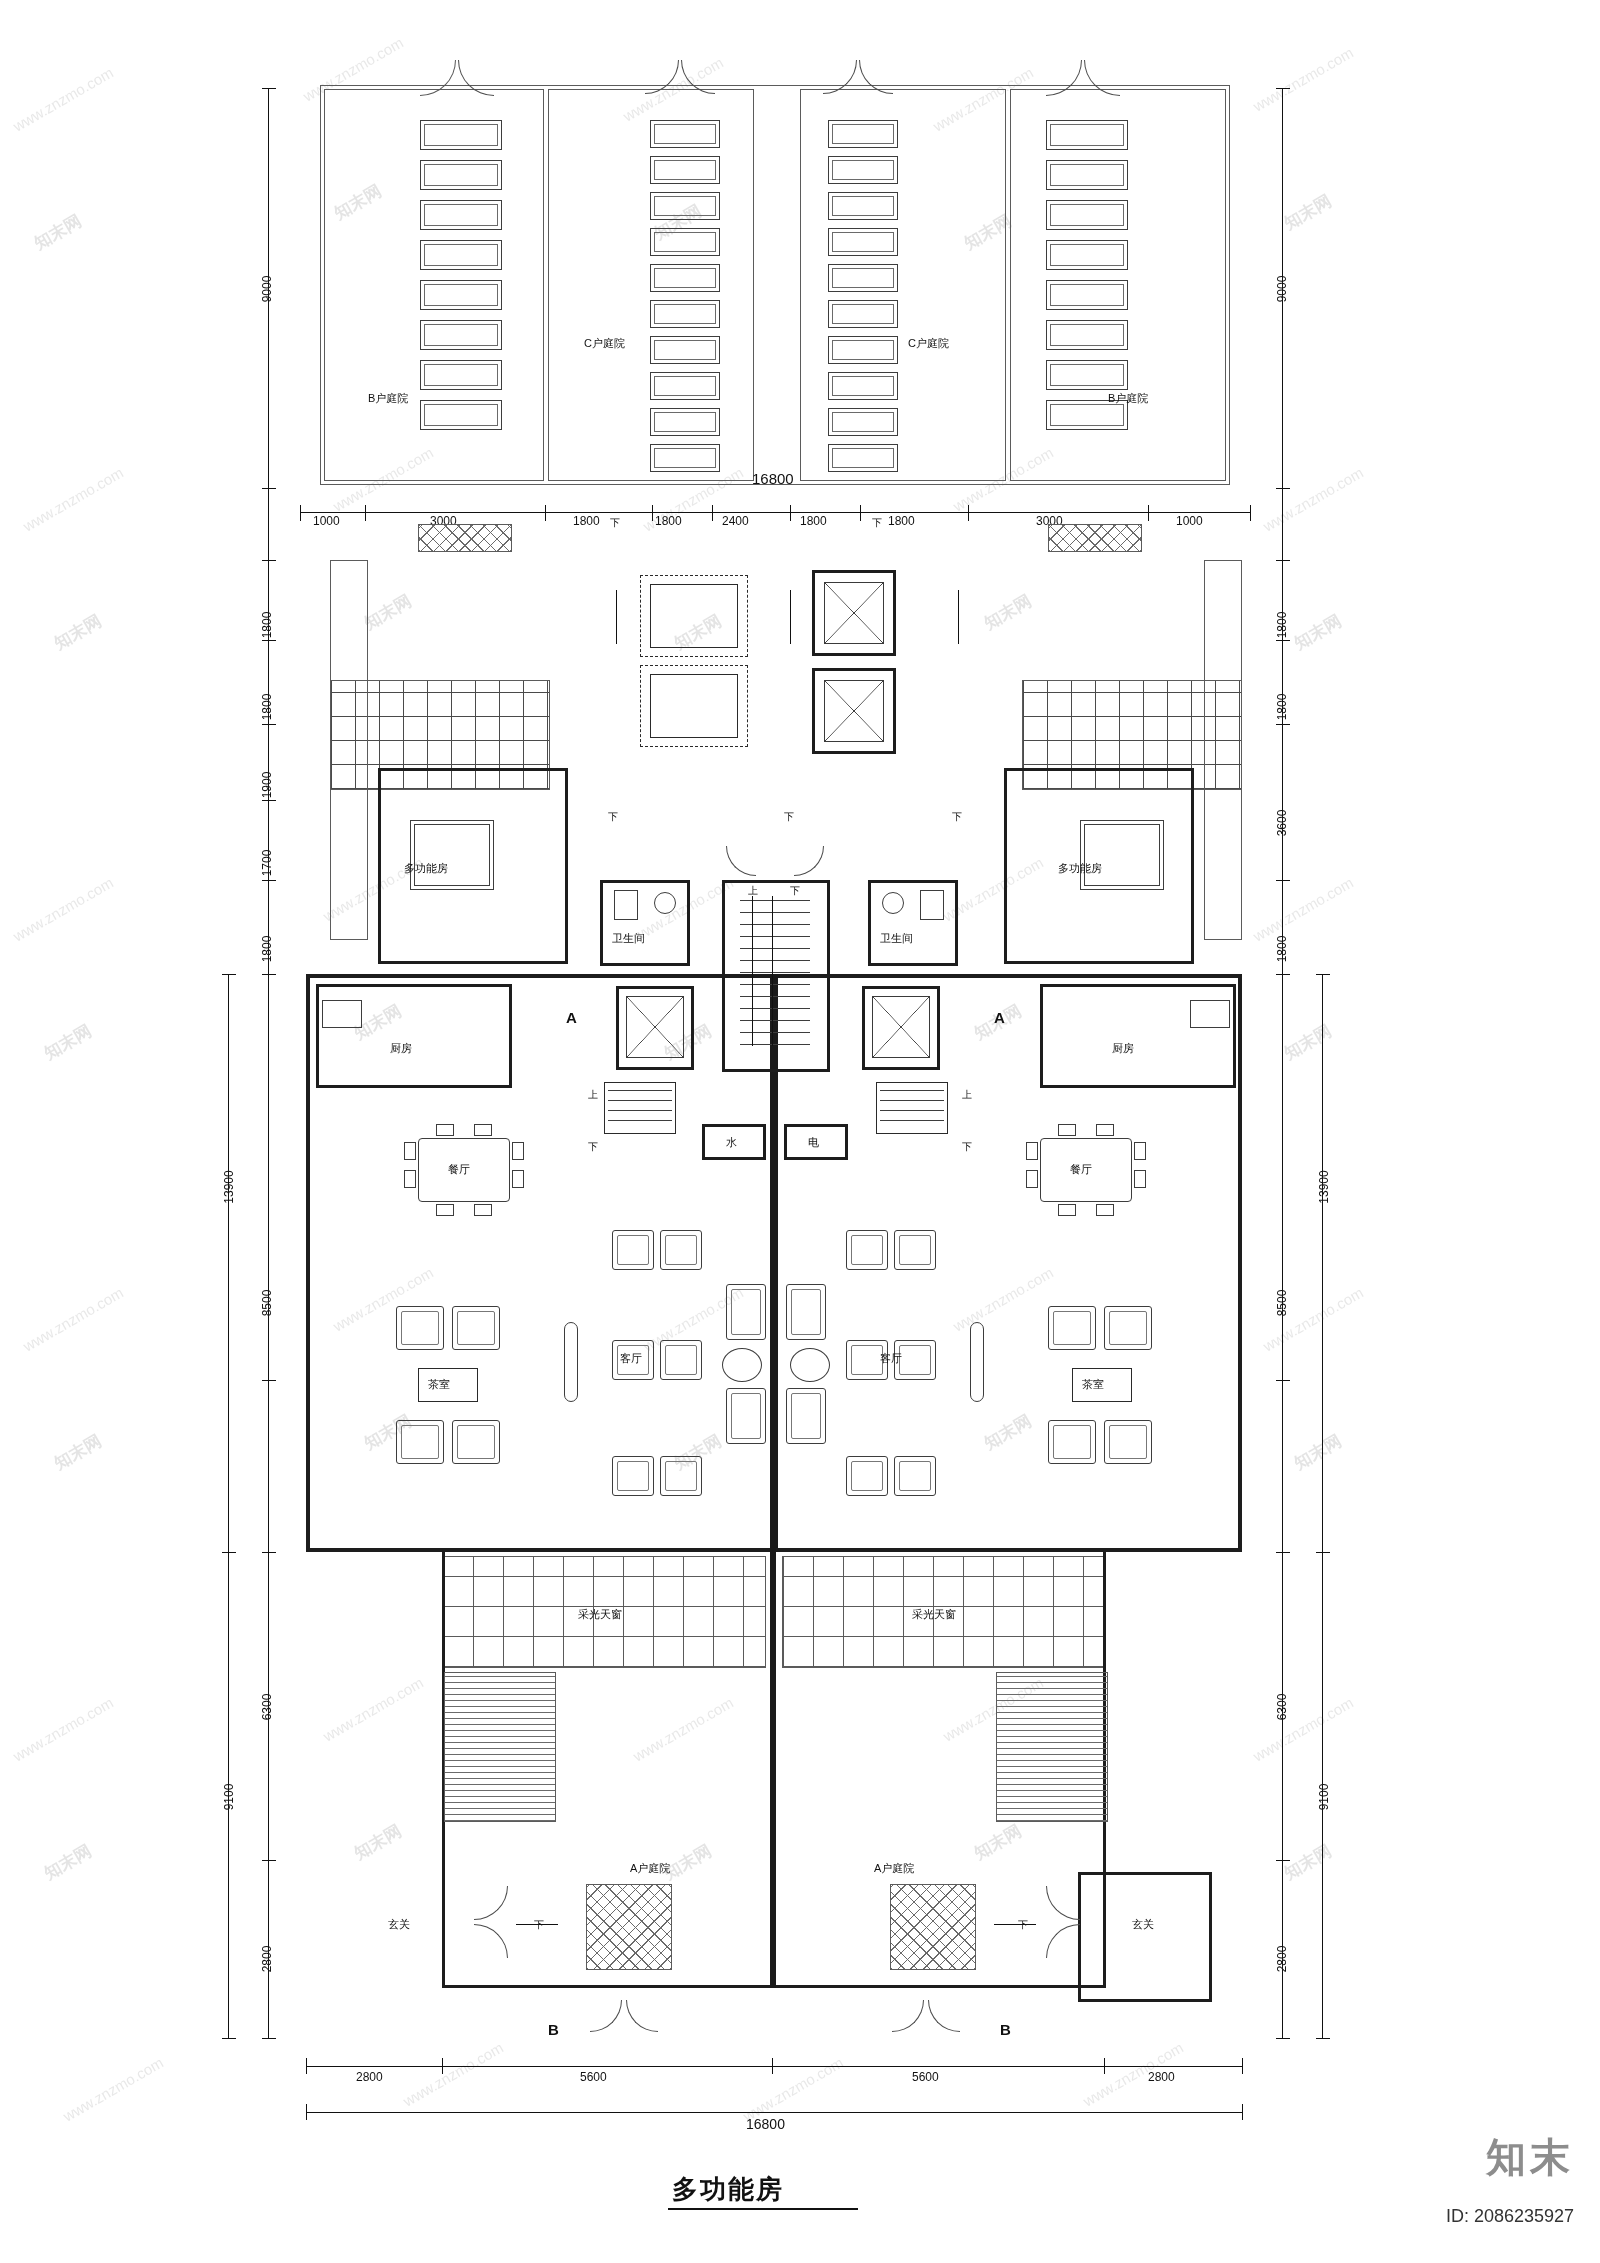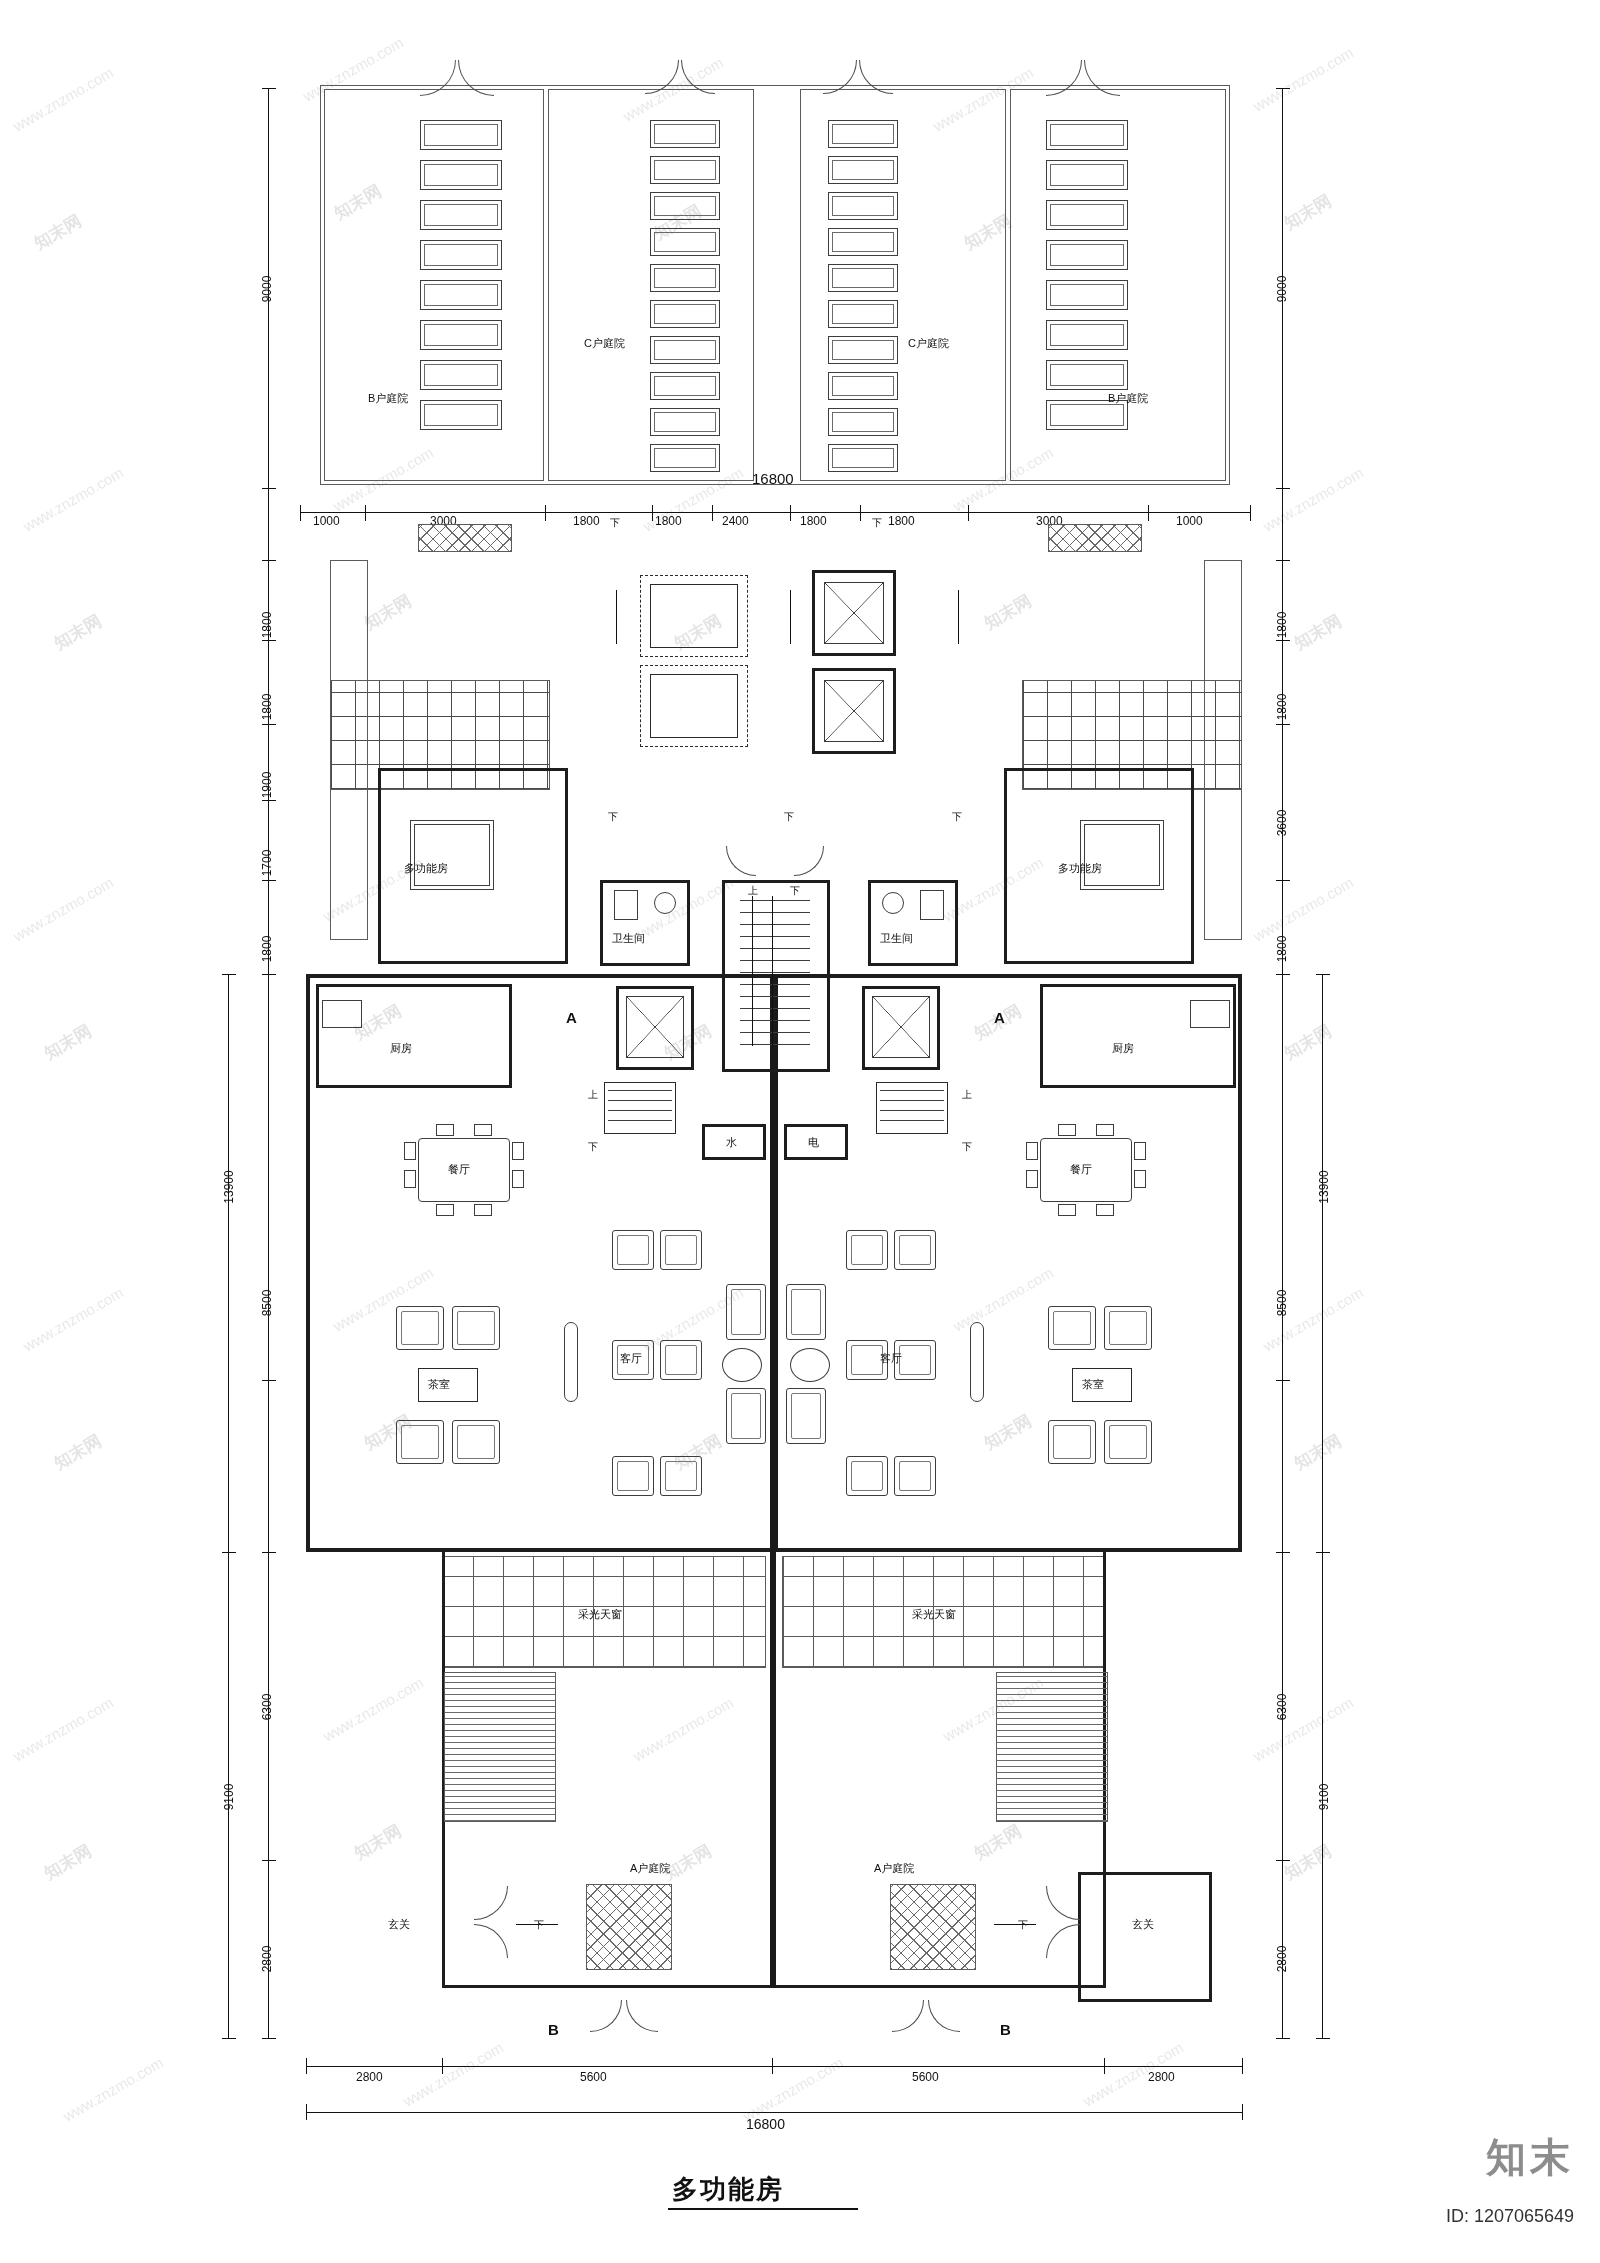--- a/index.html
+++ b/index.html
@@ -519,15 +519,15 @@
     <div class="dimlinev" style="left:1242px;top:2104px;height:16px;"></div>
     <div class="dim" style="left:746px;top:2116px;font-size:14px;">16800</div>
   </div>
 
   <div class="title" style="left:672px;top:2172px;">多功能房</div>
   <div class="titleline" style="left:668px;top:2208px;width:190px;"></div>
 
   <div class="logo">
     <div class="zm">知末</div>
   </div>
-  <div class="dim" style="right:26px;bottom:36px;font-size:18px;color:#333;">ID: 1207065649</div>
+  <div class="dim" style="right:26px;bottom:36px;font-size:18px;color:#333;">ID: 2086235927</div>
 
 </div>
 
 </body></html>

